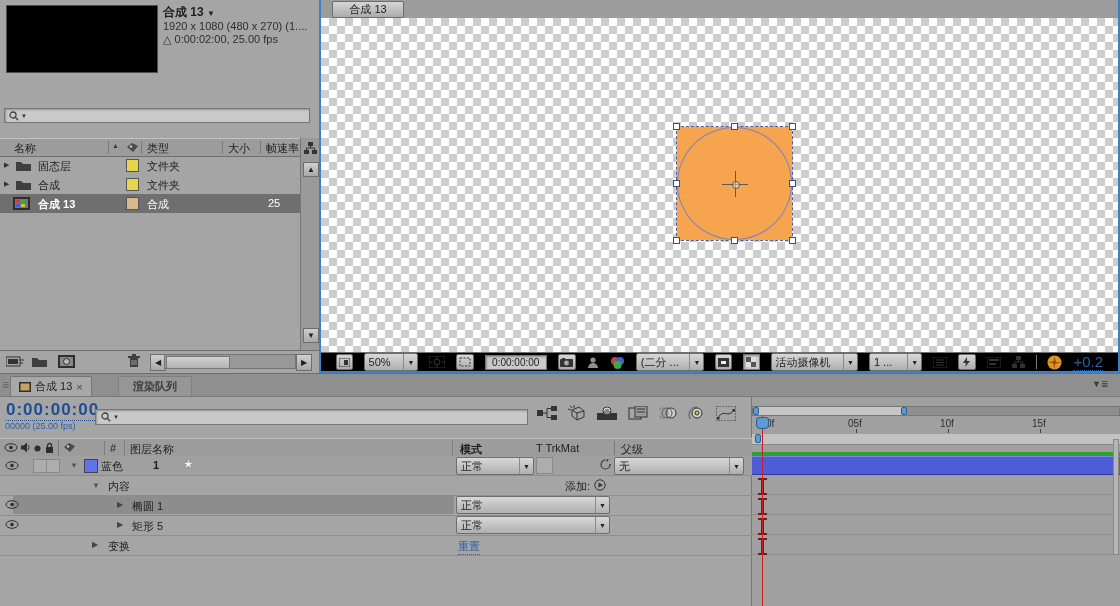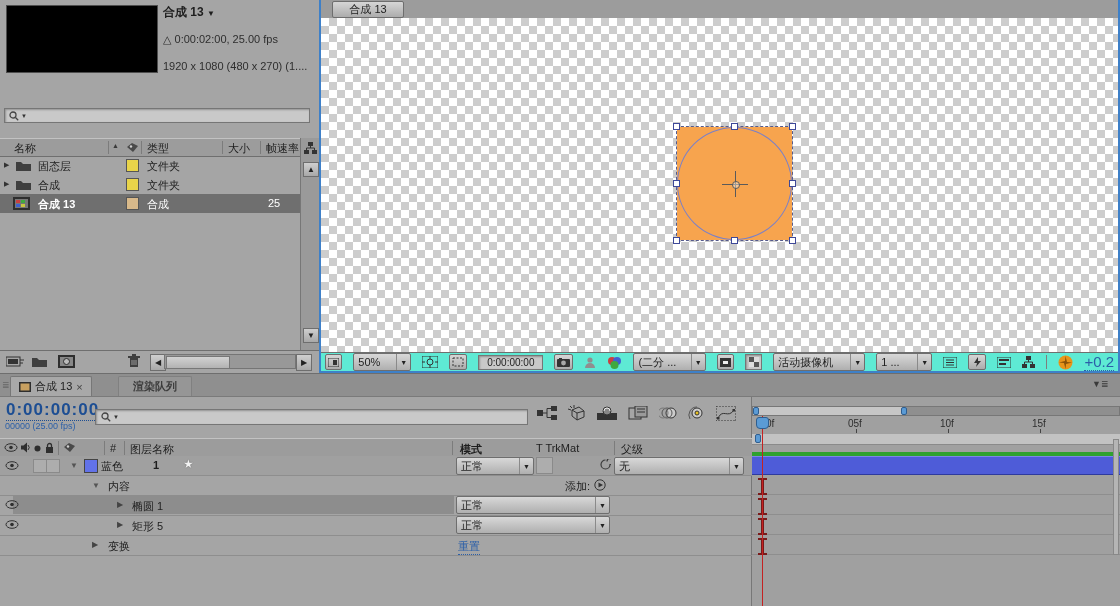--- a/index.html
+++ b/index.html
@@ -36,21 +36,21 @@
 <body>
 
 <div id="root">
 
   <div class="abs" style="left:0;top:0;width:319px;height:375px;">
     <div class="abs" style="left:6px;top:5px;width:150px;height:66px;background:#000;border:1px solid #4E4E4E;"></div>
     <div class="abs" style="left:163px;top:4px;font-weight:bold;font-size:12px;">
       <span>合成 13</span>
       <span class="icon" style="font-size:8px;">▼</span>
     </div>
-    <div class="abs" style="left:163px;top:20px;color:#2E2E2E;margin-top:40px;">1920 x 1080  (480 x 270) (1....</div>
+    <div class="abs" style="left:163px;top:20px;color:#2E2E2E;">1920 x 1080  (480 x 270) (1....</div>
     <div class="abs" style="left:163px;top:33px;color:#2E2E2E;">△ 0:00:02:00, 25.00 fps</div>
 
     <div class="abs sunk" style="left:4px;top:108px;width:306px;height:15px;display:flex;align-items:center;padding-left:4px;box-sizing:border-box;">
       <span class="icon">
         <svg width="10" height="10">
             <circle cx="4" cy="4" r="3" fill="none" stroke="#444" stroke-width="1.3"></circle>
             <line x1="6.5" y1="6.5" x2="9.2" y2="9.2" stroke="#444" stroke-width="1.3"></line>
           </svg>
       </span>
       <span class="icon" style="font-size:6px;margin-left:2px;color:#333;">▼</span>
@@ -183,21 +183,21 @@
         <div class="handle" style="left:54px;top:-4px;"></div>
         <div class="handle" style="right:-4px;top:-4px;"></div>
         <div class="handle" style="left:-4px;top:53px;"></div>
         <div class="handle" style="right:-4px;top:53px;"></div>
         <div class="handle" style="left:-4px;bottom:-4px;"></div>
         <div class="handle" style="left:54px;bottom:-4px;"></div>
         <div class="handle" style="right:-4px;bottom:-4px;"></div>
       </div>
     </div>
 
-    <div style="height:18px;background:#5eead4;border-top:1px solid #6F6F6F;display:flex;align-items:center;gap:11px;padding:0 4px;">
+    <div style="height:18px;background:#000000;border-top:1px solid #6F6F6F;display:flex;align-items:center;gap:11px;padding:0 15px;">
       <span class="icon btn" style="width:17px;height:14px;">
         <svg width="11" height="9">
             <rect x="0" y="0" width="11" height="9" fill="none" stroke="#333"></rect>
             <rect x="5" y="2" width="4" height="5" fill="#333"></rect>
           </svg>
       </span>
       <span class="dd" style="width:62px;">
         <span class="lbl">50%</span>
           <span class="arw">▼</span>
       </span>

